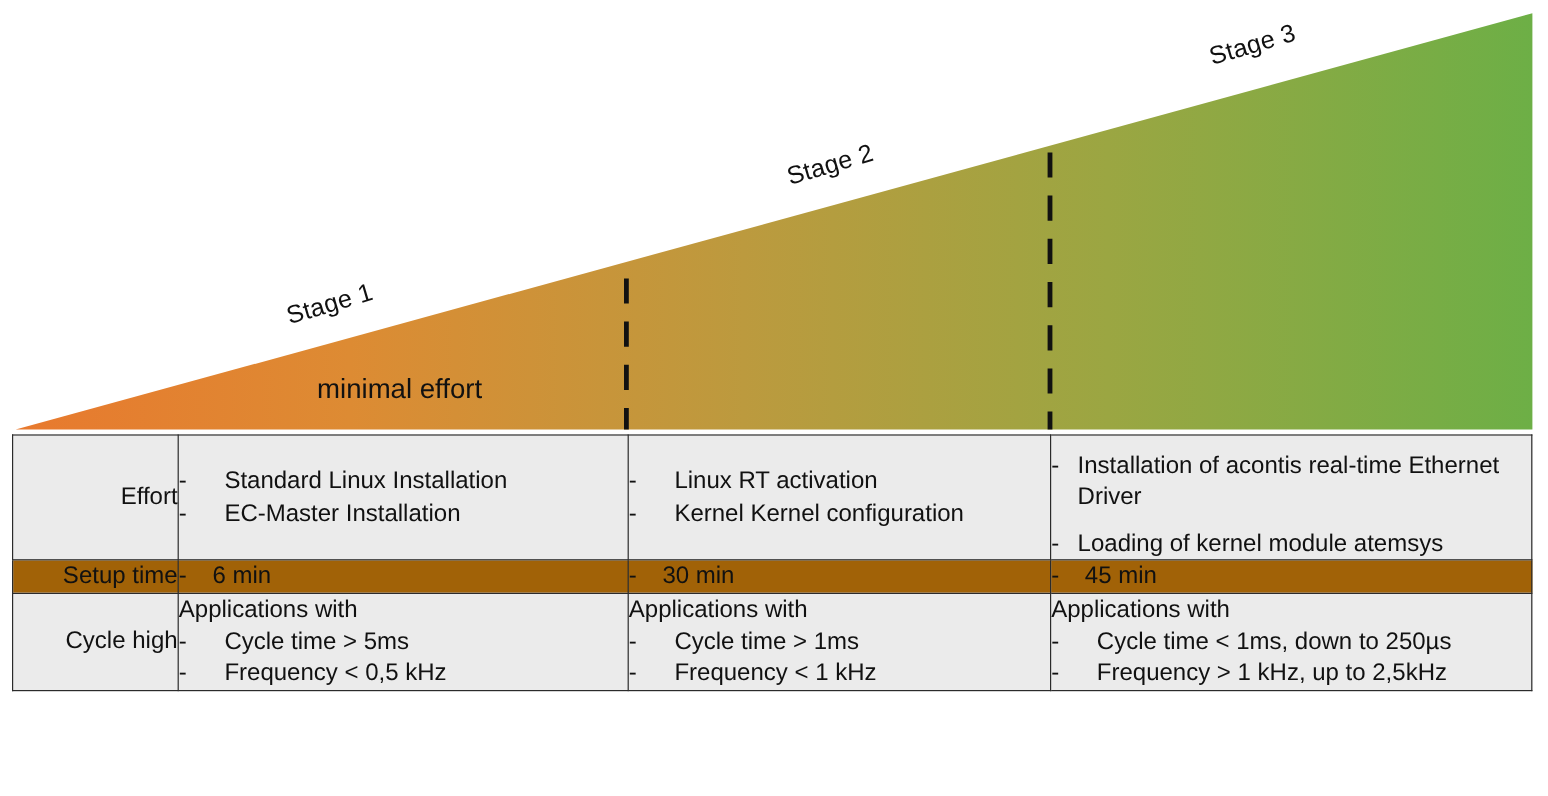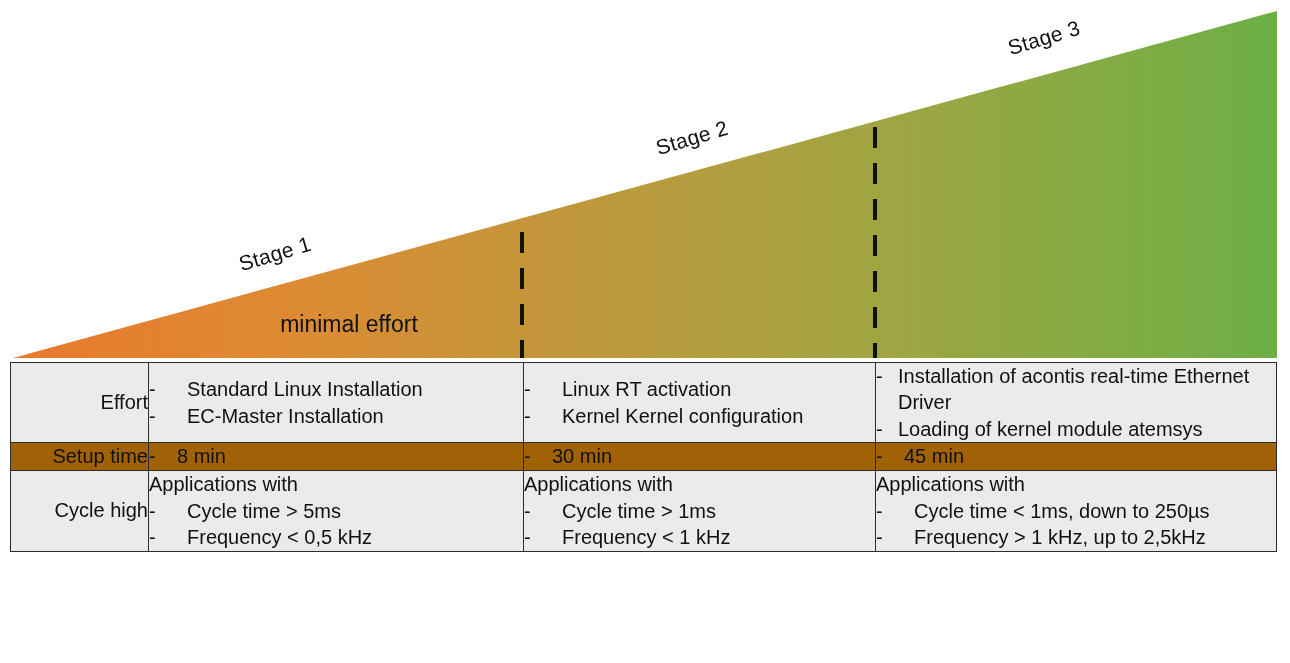--- a/index.html
+++ b/index.html
@@ -47,21 +47,21 @@
   #stage-tag-3 { left: 1012px; top: 36px;  transform: rotate(-16.5deg); }
 
   .stage-caption {
     position: absolute;
     font-size: 23px;
     font-weight: 400;
     color: #111111;
     white-space: nowrap;
     text-align: center;
   }
-  #stage-caption-1 { left: 169px; top: 311px; width: 360px; }
+  #stage-caption-1 { left: 153px; top: 311px; width: 360px; }
   #stage-caption-2 { left: 530px; top: 268px; width: 340px; }
   #stage-caption-3 { left: 885px; top: 202px; width: 385px; }
 
   
   #spec-table {
     position: absolute;
     left: 10px;
     top: 362px;
     width: 1266px;
     border-collapse: collapse;
@@ -97,21 +97,21 @@
     position: relative;
     padding-left: 38px;
     margin: 0;
   }
   ul.dashlist > li::before {
     content: "-";
     position: absolute;
     left: 0;
     top: 0;
   }
-  ul.dashlist.tight > li { padding-left: 22px; }
+  ul.dashlist.tight > li { padding-left: 22px; margin-top: 12px; }
   ul.dashlist.tight > li::before { left: 0; }
 
   .lead-line { margin: 0 0 1px 0; }
 
   .oneline { padding-left: 28px; position: relative; }
   .oneline::before {
     content: "-";
     position: absolute;
     left: 0;
     top: 0;
@@ -176,21 +176,21 @@
         <ul class="dashlist tight">
           <li>Installation of acontis real-time Ethernet Driver</li>
           <li>Loading of kernel module atemsys</li>
         </ul>
       </td>
     </tr>
 
     <tr class="row-plain">
       <td class="rowhead">Setup time</td>
       <td class="cell-pad">
-        <div class="oneline">8 min</div>
+        <div class="oneline">6 min</div>
       </td>
       <td class="cell-pad">
         <div class="oneline">30 min</div>
       </td>
       <td class="cell-pad">
         <div class="oneline">45 min</div>
       </td>
     </tr>
 
     <tr class="row-shaded">

